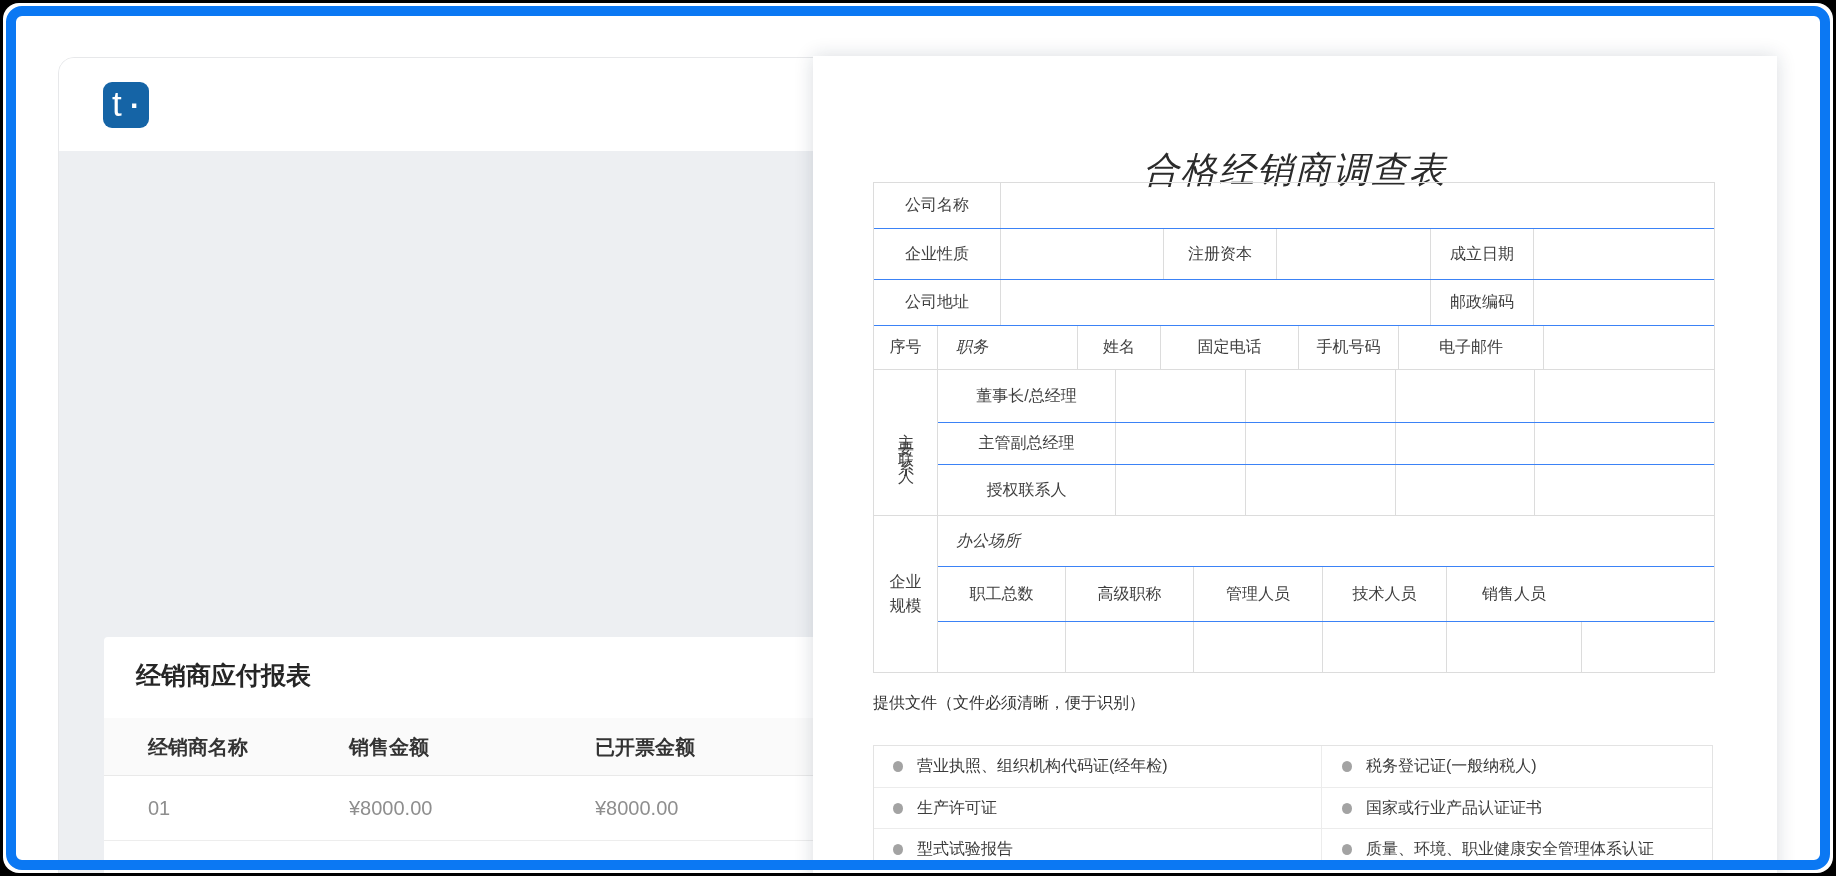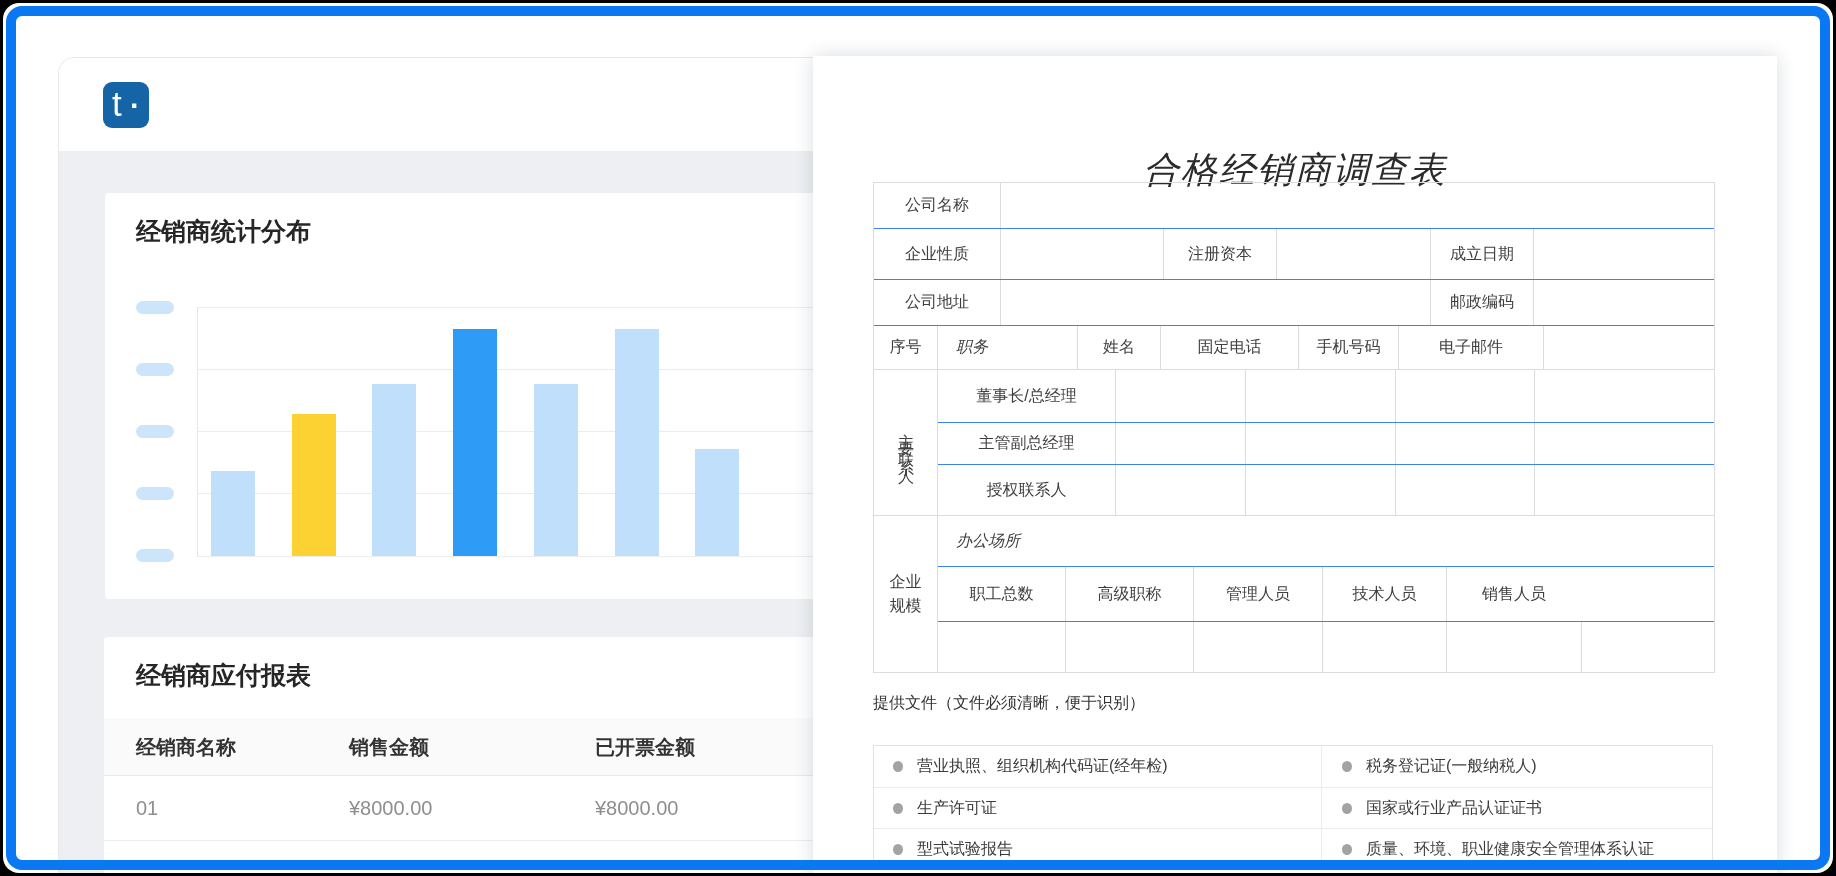--- a/index.html
+++ b/index.html
@@ -27,21 +27,21 @@
   .vaxis{position:absolute;left:92px;top:114px;width:1px;height:249px;background:#e6e6e6;}
   .pill{position:absolute;left:31px;width:38px;height:13px;border-radius:7px;background:#cde5fa;}
   .bar{position:absolute;}
 
   .payable-card{left:45px;top:579px;width:790px;height:250px;overflow:hidden;}
   .thead{position:absolute;left:0;top:81px;width:100%;height:58px;background:#fafafa;
     border-bottom:1px solid #e9e9e9;}
   .th{position:absolute;top:0;height:58px;line-height:58px;font-size:20px;font-weight:700;color:#333;white-space:nowrap;}
   .trow{position:absolute;left:0;top:139px;width:100%;height:65px;border-bottom:1px solid #ededed;background:#fff;}
   .td{position:absolute;top:0;height:65px;line-height:65px;font-size:20px;color:#8e8e8e;white-space:nowrap;}
-  .col0{left:32px}.col1{left:245px}.col2{left:491px}
+  .col0{left:44px}.col1{left:245px}.col2{left:491px}
 
   
   .panel{position:absolute;left:813px;top:56px;width:964px;height:830px;background:#fff;
     box-shadow:0 0 18px rgba(20,35,60,.16);z-index:10;}
   .survey-title{position:absolute;left:0;top:90px;width:100%;text-align:center;
     font-size:36px;color:#2b2b2b;letter-spacing:2px;white-space:nowrap;font-style:italic;}
 
   .form{position:absolute;left:60px;top:126px;width:842px;border:1px solid #dcdcdc;}
   .frow{display:flex;border-top:1px solid #3b82f6;}
   .frow:first-child{border-top:none;text-align:center;}
@@ -74,43 +74,20 @@
 <div id="world">
 
   <div class="left-card">
     <div class="left-header">
       <div class="logo">
         <span class="g">t</span>
         <span class="d">·</span>
       </div>
     </div>
 
-    <div class="card chart-card">
-      <div class="card-title">经销商统计分布</div>
-      <div>
-        <div class="vaxis"></div>
-        <div class="gridline" style="top:114px"></div>
-        <div class="gridline" style="top:176px"></div>
-        <div class="gridline" style="top:238px"></div>
-        <div class="gridline" style="top:300px"></div>
-        <div class="gridline" style="top:363px"></div>
-        <div class="pill" style="top:108px"></div>
-        <div class="pill" style="top:170px"></div>
-        <div class="pill" style="top:232px"></div>
-        <div class="pill" style="top:294px"></div>
-        <div class="pill" style="top:356px"></div>
-      <div class="bar" style="left: 106px; width: 44px; top: 278px; height: 85px; background: rgb(191, 223, 251);"></div>
-              <div class="bar" style="left: 187px; width: 44px; top: 221px; height: 142px; background: rgb(252, 210, 51);"></div>
-              <div class="bar" style="left: 267px; width: 44px; top: 191px; height: 172px; background: rgb(191, 223, 251);"></div>
-              <div class="bar" style="left: 348px; width: 44px; top: 136px; height: 227px; background: rgb(46, 156, 246);"></div>
-              <div class="bar" style="left: 429px; width: 44px; top: 191px; height: 172px; background: rgb(191, 223, 251);"></div>
-              <div class="bar" style="left: 510px; width: 44px; top: 136px; height: 227px; background: rgb(191, 223, 251);"></div>
-              <div class="bar" style="left: 590px; width: 44px; top: 256px; height: 107px; background: rgb(191, 223, 251);"></div>
-            </div>
-    </div>
 
     <div class="card payable-card">
       <div class="card-title" style="left:32px">经销商应付报表</div>
       <div class="thead">
         <div class="th col0">经销商名称</div>
         <div class="th col1">销售金额</div>
         <div class="th col2">已开票金额</div>
       </div>
       <div class="trow">
         <div class="td col0">01</div>

